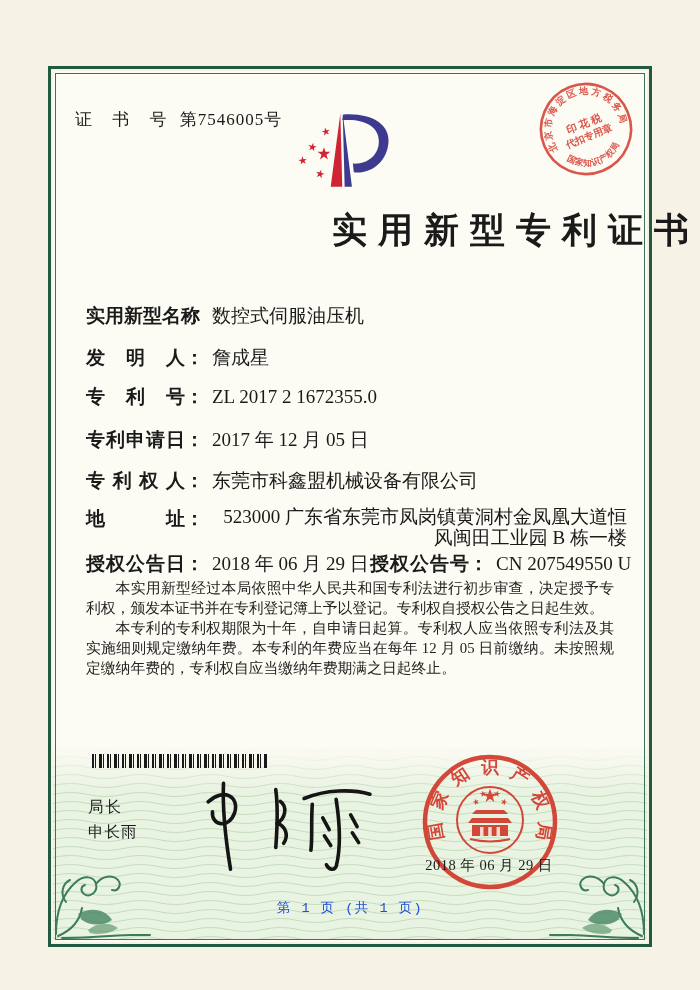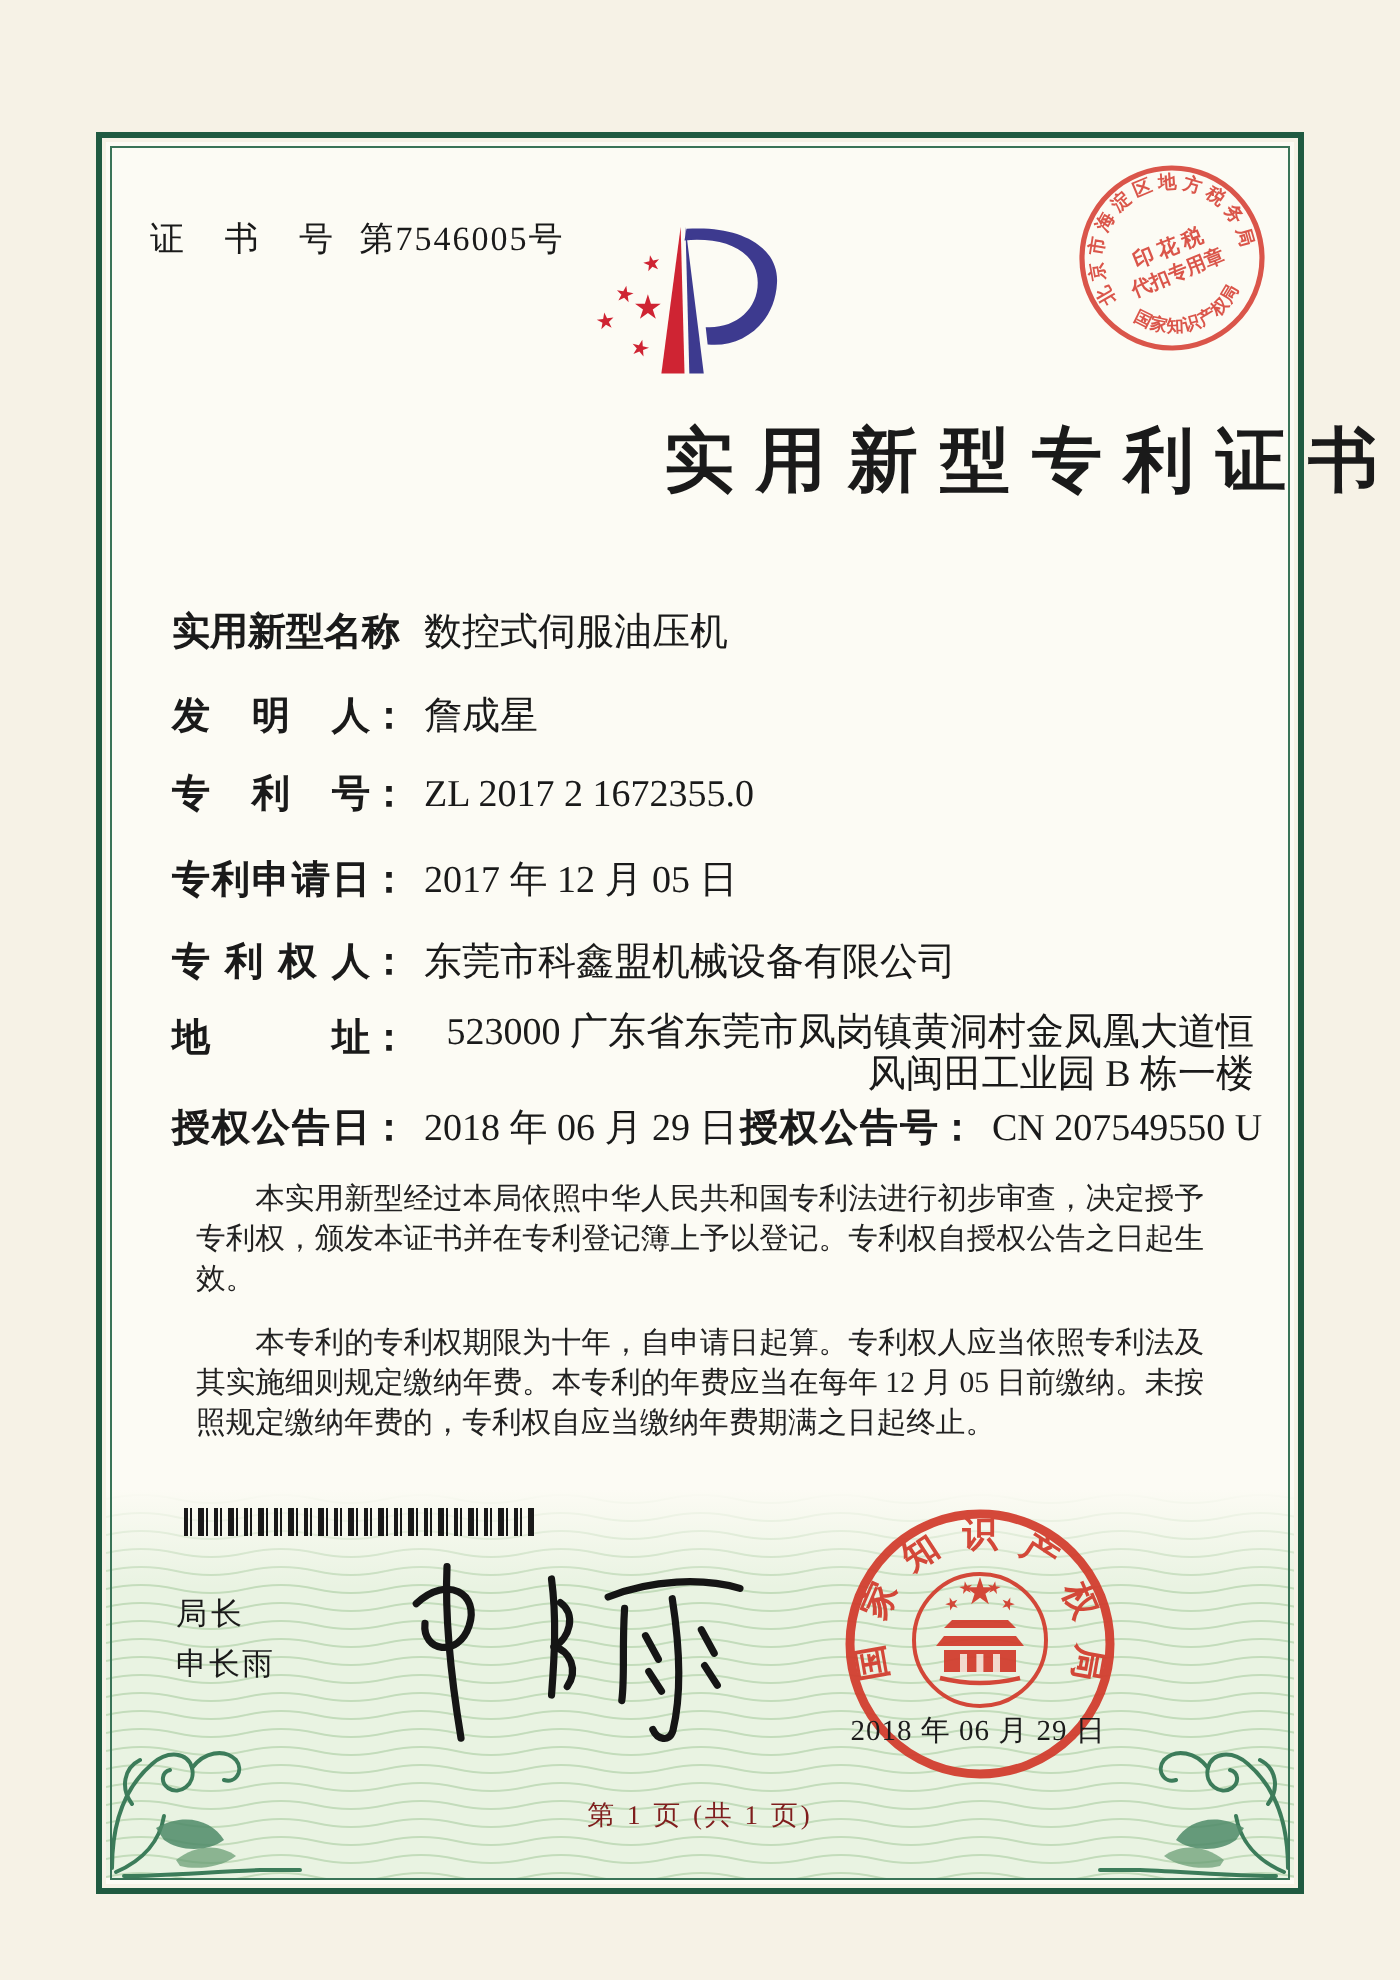--- a/index.html
+++ b/index.html
@@ -17,37 +17,37 @@
   .logo{position:absolute;left:296px;top:108px;width:106px;height:88px;z-index:3;}
   .title{position:absolute;left:0;top:207px;width:100%;text-align:right;font-size:35px;font-weight:bold;letter-spacing:11px;z-index:3;}
   .fields{position:absolute;left:86px;top:0;width:545px;z-index:3;}
   .frow{position:absolute;left:0;font-size:19px;white-space:nowrap;}
   .flabel{display:inline-block;width:99px;text-align:justify;text-align-last:justify;font-weight:600;vertical-align:top;}
   .fcolon{font-weight:600;margin-right:8px;}
   .fvalue{font-weight:500;}
   .fvalue.wrap{display:inline-block;white-space:normal;width:415px;line-height:21px;vertical-align:top;text-align:right;}
   .grant-right{position:absolute;left:284px;top:0;}
   .paras{position:absolute;left:86px;top:578px;width:528px;z-index:3;font-size:14.8px;line-height:20px;text-align:justify;color:#222;}
-  .paras p{margin:12px;text-indent:2em;}
+  .paras p{margin:0;text-indent:2em;}
   .barcode{position:absolute;left:92px;top:754px;width:176px;height:14px;z-index:3;
     background:repeating-linear-gradient(90deg,
       #191919 0 2px, rgba(0,0,0,0) 2px 3px,
       #191919 3px 4px, rgba(0,0,0,0) 4px 7px,
       #191919 7px 10px, rgba(0,0,0,0) 10px 11px,
       #191919 11px 12px, rgba(0,0,0,0) 12px 15px);}
   .director{position:absolute;left:88px;top:797px;z-index:3;font-size:15.5px;letter-spacing:2px;}
   .director .name{display:block;margin-top:4px;letter-spacing:1px;}
   .signature{position:absolute;left:185px;top:770px;width:210px;height:110px;z-index:4;}
   .seal{position:absolute;left:400px;top:732px;width:180px;height:180px;z-index:4;overflow:visible;}
   .stamp{position:absolute;left:527px;top:70px;width:118px;height:118px;z-index:4;overflow:visible;}
   .band{position:absolute;left:53px;top:745px;right:53px;bottom:51px;z-index:1;}
   .ornament{position:absolute;width:100px;height:100px;bottom:48px;z-index:2;}
   .ornament.left{left:52px;}
   .ornament.right{right:52px;transform:scaleX(-1);}
-  .footer{position:absolute;left:0;top:899px;width:100%;text-align:center;font-size:13.5px;letter-spacing:1.5px;color:#7f1d1d;z-index:3;}
+  .footer{position:absolute;left:0;top:899px;width:100%;text-align:center;font-size:13.5px;letter-spacing:1.5px;color:#1d4ed8;z-index:3;font-family:Liberation Mono, monospace;}
   svg{display:block;}
   svg text{font-family:"Liberation Serif","DejaVu Serif",serif;}
 </style>
 </head>
 <body>
 
 <div class="paper-inner"></div>
 
 <div class="band">
   <svg width="100%" height="100%" viewBox="0 0 594 194" preserveAspectRatio="none">

